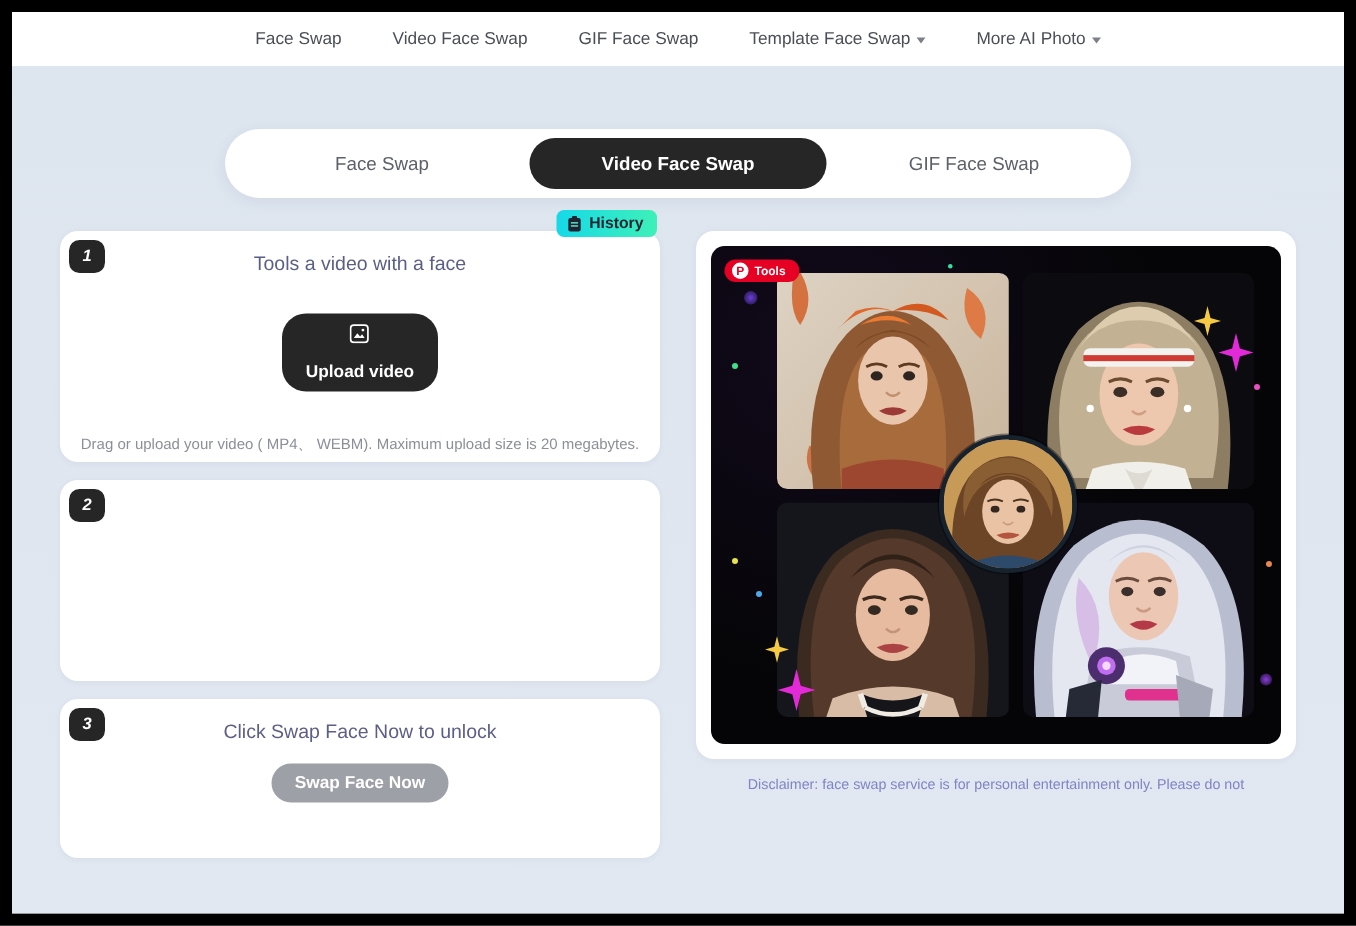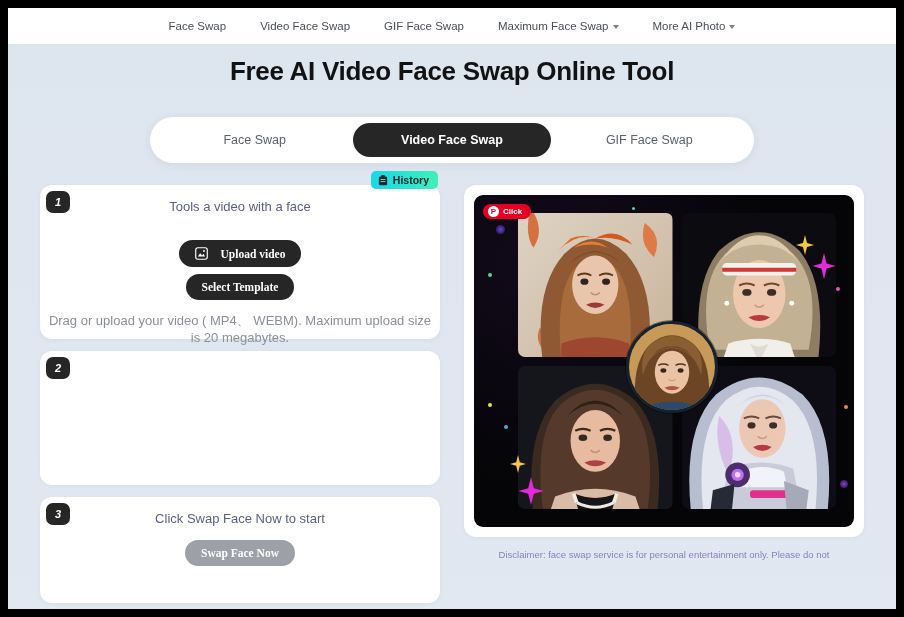--- a/index.html
+++ b/index.html
@@ -158,31 +158,32 @@
     border: none;
     border-radius: 16px;
     font-size: 11.5px;
     font-weight: 700;
     padding: 7px 16px;
     display: inline-flex;
     align-items: center;
     justify-content: center;
     gap: 13px;
     cursor: pointer;
-    font-family: Liberation Serif, serif;
+    font-family: Liberation Sans, sans-serif;
     min-width: 102px;
+    flex-direction: column;
   }
   .btn.disabled {
     background: #9da0a6;
     cursor: default;
   }
   .hint {
-    font-size: 13px;
+    font-size: 10px;
     color: #8b9098;
-    margin-top: 12px;
+    margin-top: 28px;
     padding: 0 8px;
   }
   .card1 { height: 128px; }
   .card2 { height: 108px; }
   .card3 { height: 80px; }
   .card3 .btn-stack { margin-top: 14px; }
 
   
   .showcase-frame {
     background: #ffffff;
@@ -263,33 +264,32 @@
     <div class="nav-item">
       <span>Face Swap</span>
     </div>
     <div class="nav-item">
       <span>Video Face Swap</span>
     </div>
     <div class="nav-item">
       <span>GIF Face Swap</span>
     </div>
     <div class="nav-item">
-      <span>Maximum Face Swap</span>
+      <span>Template Face Swap</span>
       <span class="caret"></span>
     </div>
     <div class="nav-item">
       <span>More AI Photo</span>
       <span class="caret"></span>
     </div>
   </div>
 
   <div class="page">
 
     <div class="hero">
-      <h1>Free AI Video Face Swap Online Tool</h1>
     </div>
 
     <div class="tabs-wrap">
       <div class="tabs">
         <div class="tab">Face Swap</div>
         <div class="tab active">Video Face Swap</div>
         <div class="tab">GIF Face Swap</div>
       </div>
     </div>
 
@@ -312,50 +312,47 @@
           <div class="card-title">Tools a video with a face</div>
           <div class="btn-stack">
             <button class="btn">
               <svg width="13" height="13" viewBox="0 0 18 18">
                 <rect x="1" y="1" width="16" height="16" rx="3" fill="none" stroke="#fff" stroke-width="1.6"></rect>
                 <path d="M4 13 L7.2 8.6 L9.8 11.6 L11.6 9.4 L14 13 Z" fill="#fff"></path>
                 <circle cx="12.4" cy="5.6" r="1.3" fill="#fff"></circle>
               </svg>
               <span>Upload video</span>
             </button>
-            <button class="btn">
-              <span>Select Template</span>
-            </button>
           </div>
           <div class="hint">Drag or upload your video ( MP4、 WEBM). Maximum upload size is 20 megabytes.</div>
         </div>
 
         <div class="card card2">
           <div class="step-badge">2</div>
         </div>
 
         <div class="card card3">
           <div class="step-badge">3</div>
-          <div class="card-title">Click Swap Face Now to start</div>
+          <div class="card-title">Click Swap Face Now to unlock</div>
           <div class="btn-stack">
             <button class="btn disabled">
               <span>Swap Face Now</span>
             </button>
           </div>
         </div>
 
       </div>
 
       <div class="col-right">
         <div class="showcase-frame">
           <div class="showcase">
 
             <div class="pin-badge">
               <span class="pin-dot">P</span>
-              <span>Click</span>
+              <span>Tools</span>
             </div>
 
             <div class="dot" style="left:90px;top:18px;width:3px;height:3px;background:#7fd8ff;"></div>
             <div class="dot" style="left:22px;top:30px;width:9px;height:9px;background:radial-gradient(circle,#6a3fd6,#1a0f33);"></div>
             <div class="dot" style="left:14px;top:78px;width:4px;height:4px;background:#3ee08a;"></div>
             <div class="dot" style="left:158px;top:12px;width:3px;height:3px;background:#38e0a0;"></div>
             <div class="dot" style="left:348px;top:28px;width:8px;height:8px;background:radial-gradient(circle,#2fd8e8,#07202b);"></div>
             <div class="dot" style="left:362px;top:92px;width:4px;height:4px;background:#e84fc0;"></div>
             <div class="dot" style="left:14px;top:208px;width:4px;height:4px;background:#e8e24f;"></div>
             <div class="dot" style="left:30px;top:230px;width:4px;height:4px;background:#4fa8e8;"></div>

